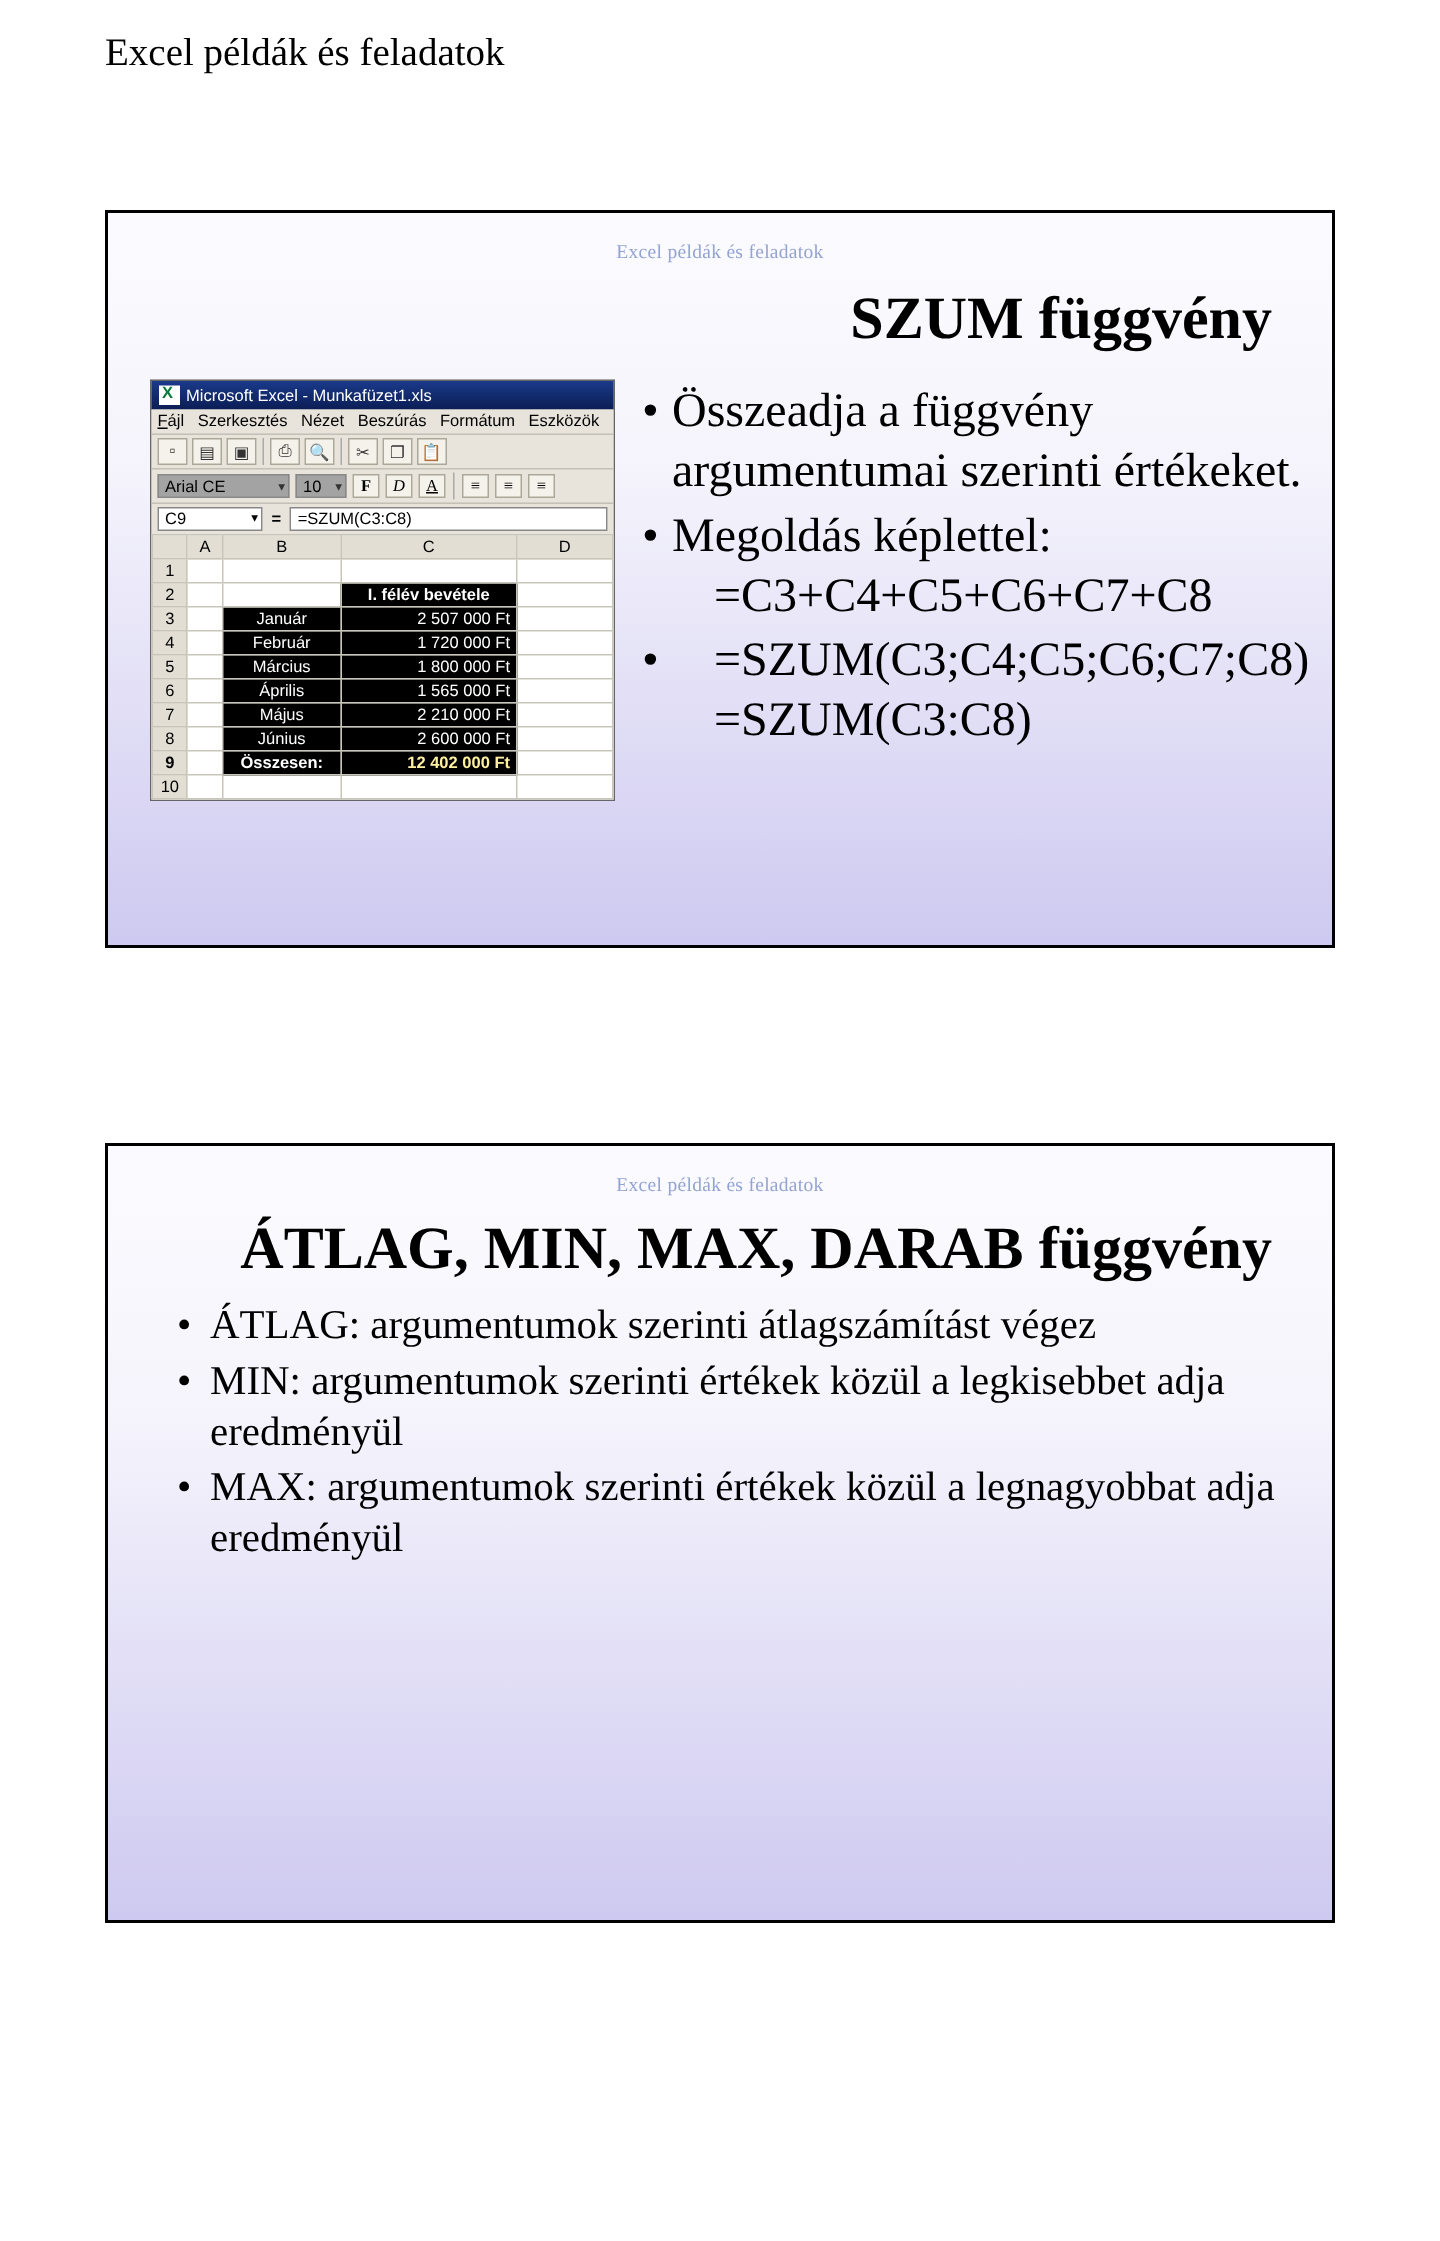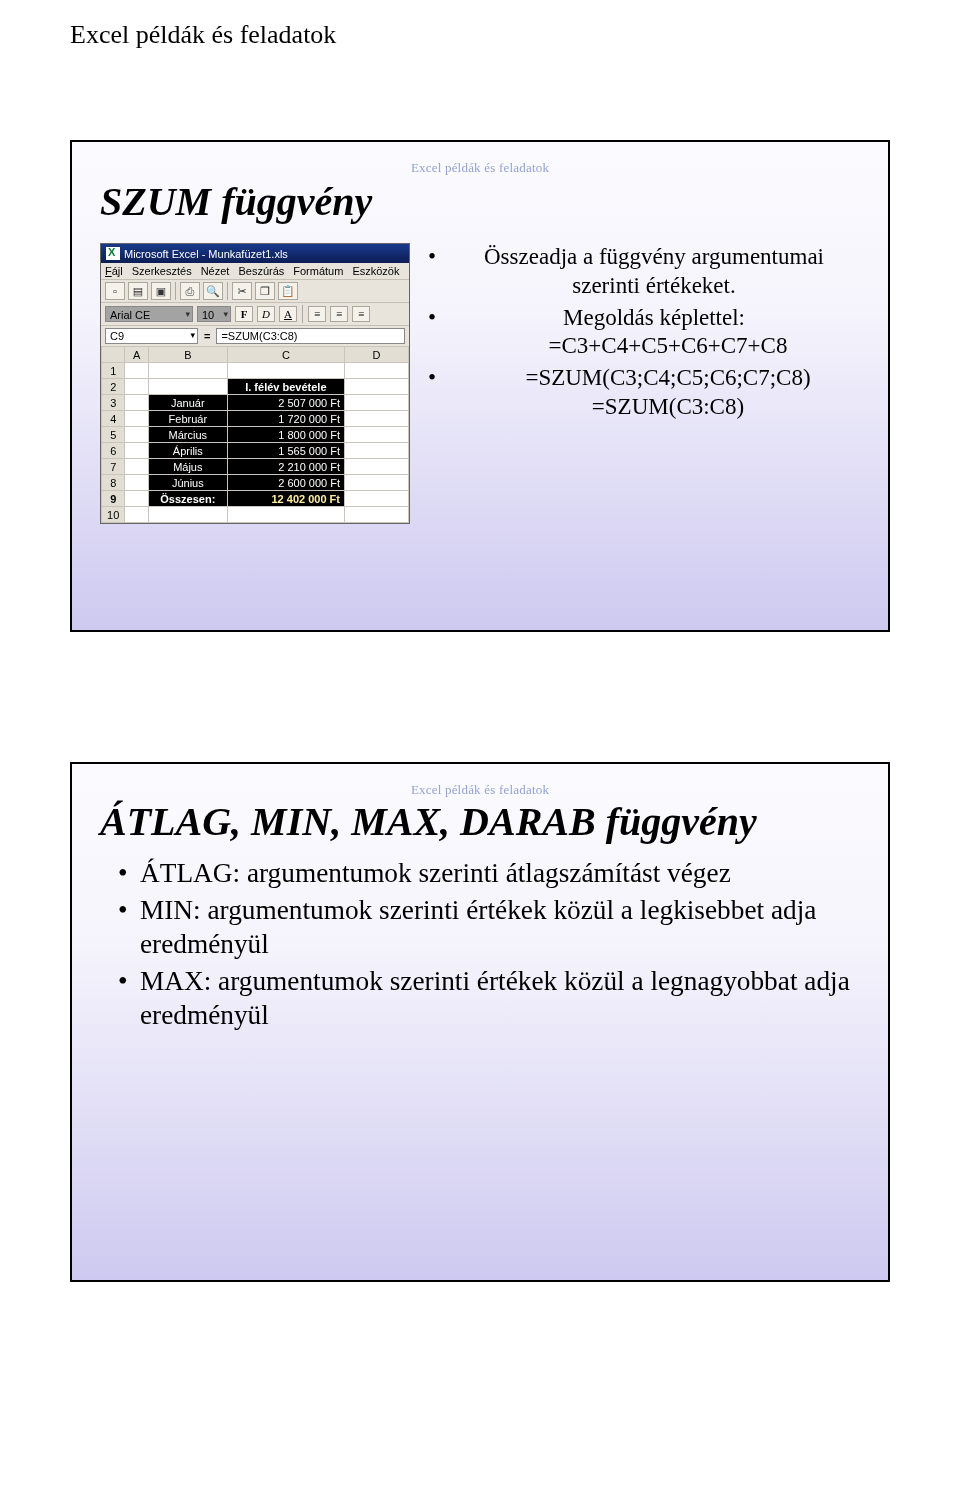--- a/index.html
+++ b/index.html
@@ -29,25 +29,24 @@
   .slide1 { height: 492px; margin-bottom: 130px; }
   .slide2 { height: 520px; }
   .eyebrow {
     color: #93a3d2;
     font-size: 13px;
     text-align: center;
     margin: 0 0 2px 0;
     letter-spacing: 0.2px;
   }
   .slide-title {
-    text-align: left;
+    text-align: right;
     font-size: 40px;
     font-weight: bold;
-    margin: 0;
-    font-style: italic;
+    margin: 12px;
   }
   .slide1-body {
     display: flex;
     gap: 10px;
     margin-top: 18px;
     align-items: flex-start;
   }
   .excel-mock {
     width: 310px;
     flex: 0 0 310px;
@@ -145,21 +144,21 @@
   .formulabar {
     background: #e8e4db;
     padding: 2px 4px;
     display:flex;
     gap:6px;
     align-items:center;
     border-top:1px solid #c4c0b6;
     font-size:11px;
   }
   .namebox {
-    border:1px solid #888; background:#fff; width:93px; padding:1px 4px; font-size:11px; position:relative;
+    border:1px solid #888; background:#fff; width:70px; padding:1px 4px; font-size:11px; position:relative;
   }
   .namebox::after{content:"▾"; position:absolute; right:2px; top:1px; font-size:9px;}
   .eq { font-weight:bold; }
   .formula { background:#fff; border:1px solid #888; padding:1px 4px; flex:1; font-size:11px;}
   table.grid {
     border-collapse: collapse;
     width: 100%;
     background: #fff;
     font-size: 11px;
   }
@@ -185,24 +184,23 @@
   .mname { background:#000; color:#fff; padding-left:6px; }
   .amt { background:#000; color:#fff; text-align:right !important; padding-right:6px;}
   .sumlbl { background:#000; color:#fff; font-weight:bold;}
   .sumamt { background:#000; color:#fff0a0; font-weight:bold; text-align:right !important;}
   .celA { width:22px; }
   .celB { width:74px; }
   .celC { width:110px; }
   .celD { width:60px; }
   .bullets {
     flex: 1;
-    font-size: 23px;
+    font-size: 32px;
     line-height: 1.25;
     padding-left: 6px;
-    text-align: center;
   }
   .bullets ul { margin: 0; padding-left: 22px; list-style: none; }
   .bullets li { position: relative; margin-bottom: 3px; }
   .bullets li::before {
     content:"•"; position:absolute; left:-20px; top:0;
   }
   .indent { padding-left: 28px; display:block; }
   .slide2 .slide-title { font-size: 40px; line-height:1.12; }
   .slide2-body {
     font-size: 27.3px;

